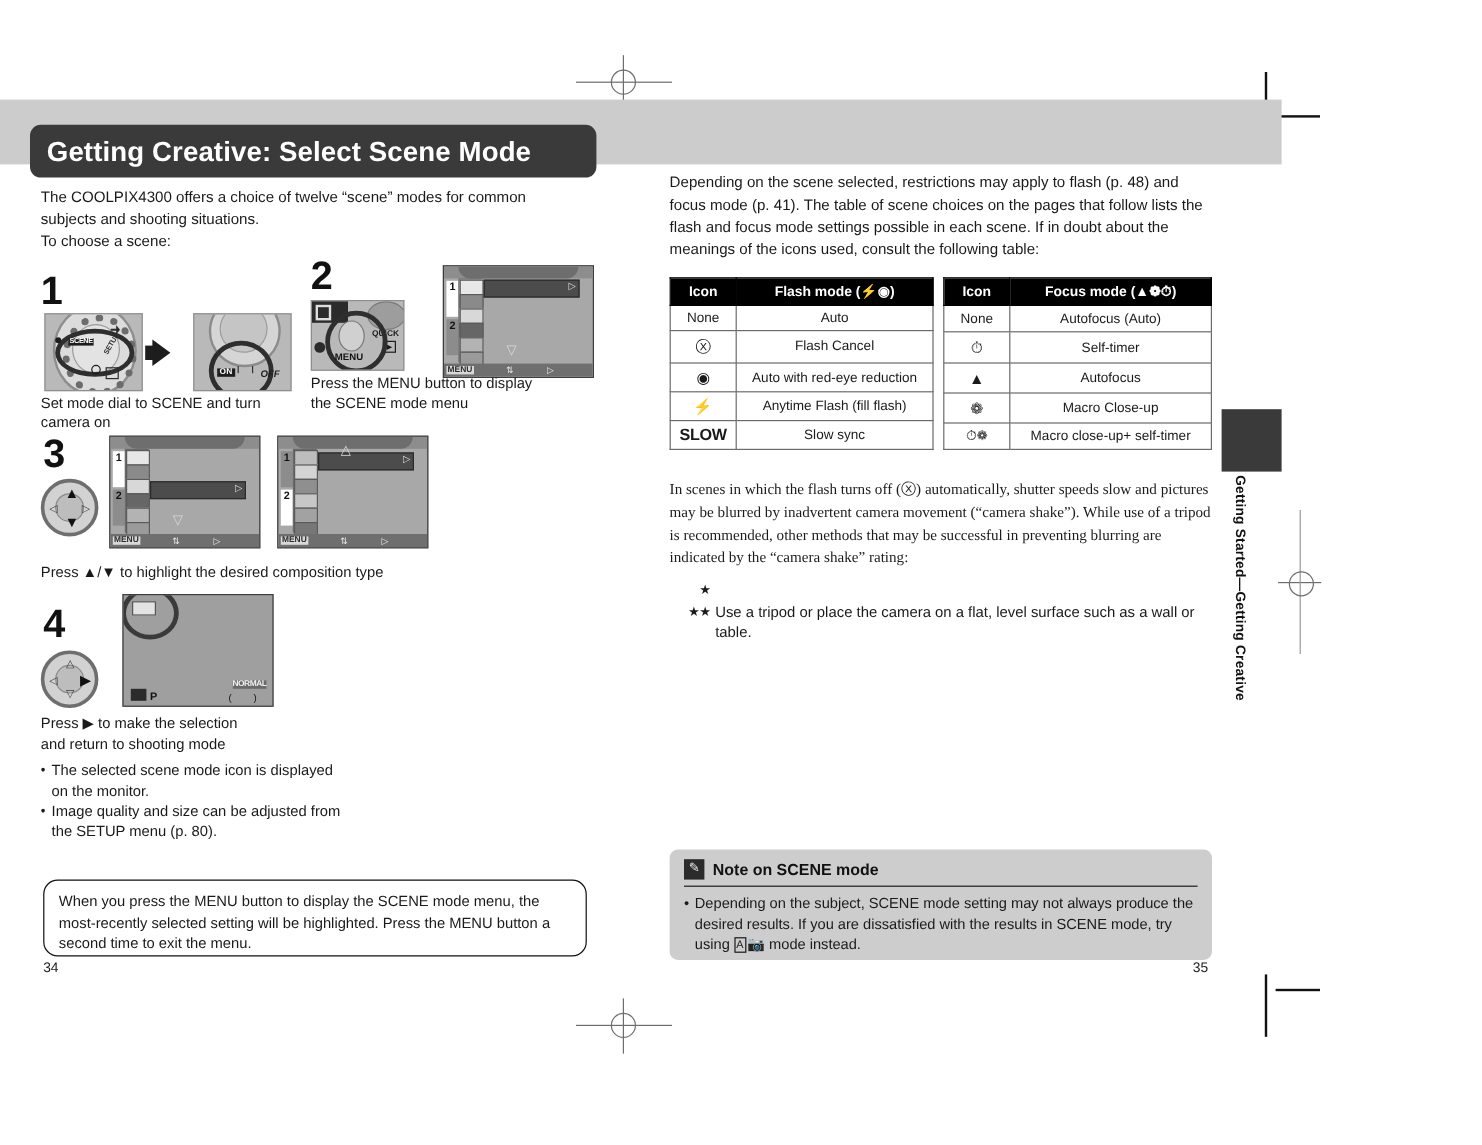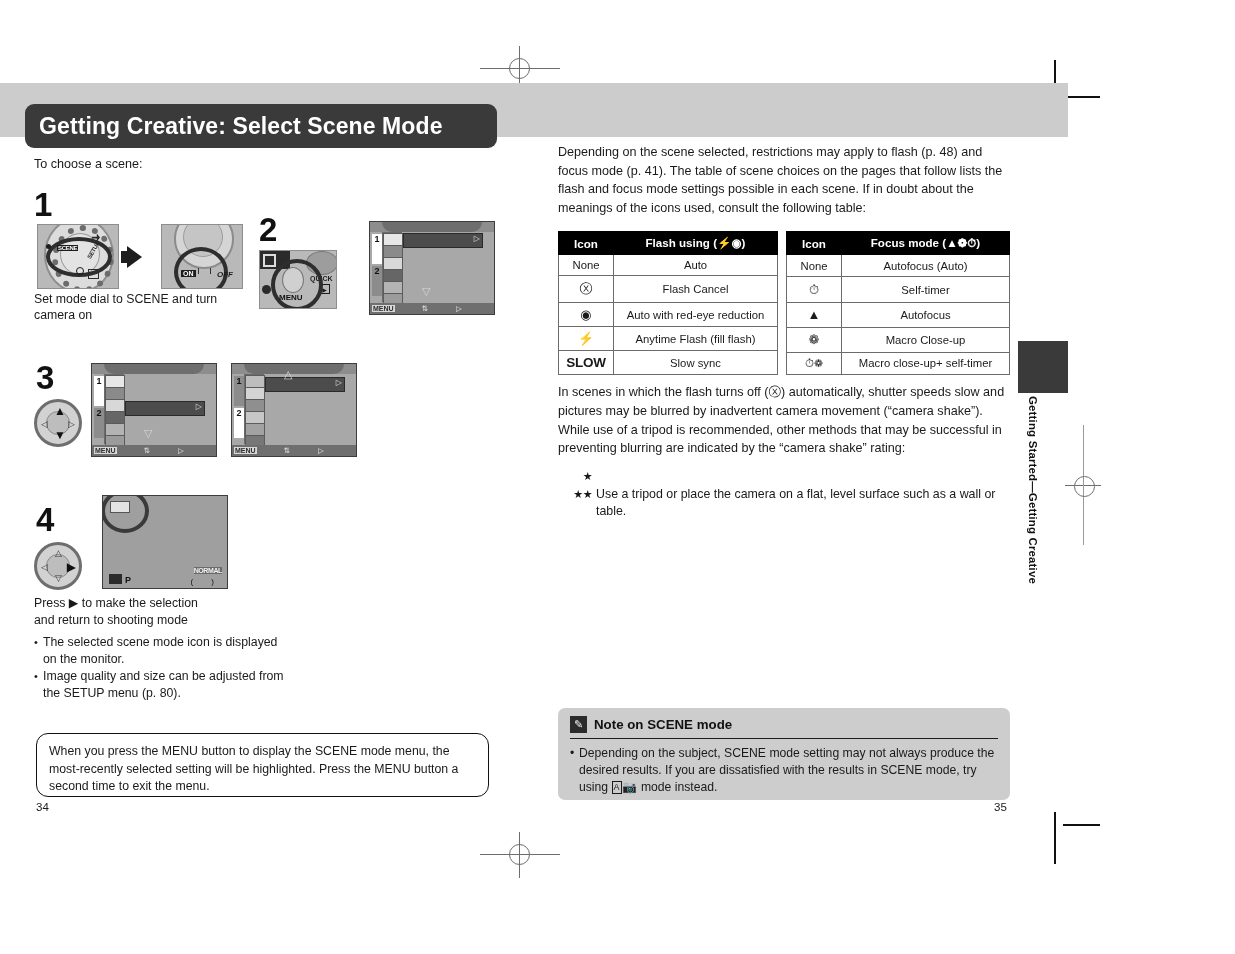--- a/index.html
+++ b/index.html
@@ -281,20 +281,21 @@
 <div class="trim-line" style="left:1063px; top:96px; width:37px; height:1.5px;"></div>
 <div class="trim-line" style="left:1054px; top:812px; width:1.5px; height:52px;"></div>
 <div class="trim-line" style="left:1063px; top:824px; width:37px; height:1.5px;"></div>
 
 <div class="header-band"></div>
 <div class="header-title">Getting Creative: Select Scene Mode</div>
 
 <div class="col-left">
 
   <div class="body-text" style="width:425px;">
+    <p>The COOLPIX4300 offers a choice of twelve “scene” modes for common subjects and shooting situations.</p>
     <p>To choose a scene:</p>
   </div>
 
   <div style="position:relative; height:125px; margin-top:10px;">
     <div class="step-num" style="position:absolute; left:0; top:4px;">1</div>
 
     <div class="photo" style="position:absolute; left:3px; top:40px; width:80px; height:63px;">
       <div style="position:absolute; left:6px; top:-8px; width:66px; height:72px; border:2px solid #8d8d8d; border-radius:50%; background:#dcdcdc;"></div>
       <div style="position:absolute; left:14px; top:0px; width:50px; height:56px; border:6px dotted #6c6c6c; border-radius:50%;"></div>
       <div style="position:absolute; left:22px; top:8px; width:38px; height:40px; background:#e3e3e3; border-radius:50%; border:1px solid #9a9a9a;"></div>
@@ -359,20 +360,21 @@
         <div style="position:absolute; right:2px; top:0px; color:#ddd; font-size:8px;">▷</div>
       </div>
       <div style="position:absolute; left:52px; bottom:16px; color:#d8d8d8; font-size:11px;">▽</div>
       <div class="lcd-bottom">
         <span class="lcd-menuword">MENU</span>
         <span style="margin-left:27px;">⇅</span>
         <span style="margin-left:28px;">▷</span>
       </div>
     </div>
 
+    <div class="caption" style="position:absolute; left:0; top:94px; width:195px;">Press the MENU button to display the SCENE mode menu</div>
   </div>
 
   <div style="position:absolute; left:0px; top:206px; width:470px; height:120px;">
     <div class="step-num" style="position:absolute; left:2px; top:0px;">3</div>
 
     <div class="pad" style="position:absolute; left:0px; top:38px; width:48px; height:48px;">
       <div class="inner"></div>
       <div class="arw big" style="left:17px; top:3px;">▲</div>
       <div class="arw big" style="left:17px; bottom:3px;">▼</div>
       <div class="arw" style="left:4px; top:18px;">◁</div>
@@ -424,20 +426,21 @@
         <div style="position:absolute; right:2px; top:0px; color:#ddd; font-size:8px;">▷</div>
       </div>
       <div style="position:absolute; left:52px; top:4px; color:#d8d8d8; font-size:11px;">△</div>
       <div class="lcd-bottom">
         <span class="lcd-menuword">MENU</span>
         <span style="margin-left:27px;">⇅</span>
         <span style="margin-left:28px;">▷</span>
       </div>
     </div>
 
+    <div class="caption" style="position:absolute; left:0; top:108px; width:420px;">Press ▲/▼ to highlight the desired composition type</div>
   </div>
 
   <div style="position:absolute; left:0px; top:340px; width:470px; height:210px;">
     <div class="step-num" style="position:absolute; left:2px; top:8px;">4</div>
 
     <div class="pad" style="position:absolute; left:0px; top:47px; width:48px; height:48px;">
       <div class="inner"></div>
       <div class="arw" style="left:18px; top:4px;">△</div>
       <div class="arw" style="left:18px; bottom:4px;">▽</div>
       <div class="arw" style="left:4px; top:18px;">◁</div>
@@ -480,21 +483,21 @@
 <div class="col-right">
 
   <div class="body-text" style="width:452px;">Depending on the scene selected, restrictions may apply to flash (p. 48) and focus mode (p. 41). The table of scene choices on the pages that follow lists the flash and focus mode settings possible in each scene.  If in doubt about the meanings of the icons used, consult the following table:</div>
 
   <div style="display:flex; gap:8px; margin-top:14px;">
 
     <table class="modes" style="width:220px;">
       <thead>
         <tr>
           <th style="width:48px;">Icon</th>
-          <th>Flash using (⚡◉)</th>
+          <th>Flash mode (⚡◉)</th>
         </tr>
       </thead>
       <tbody>
         <tr>
           <td class="icon-cell" style="font-size:11.3px;">None</td>
           <td>Auto</td>
         </tr>
         <tr>
           <td class="icon-cell">ⓧ</td>
           <td>Flash Cancel</td>
@@ -539,21 +542,21 @@
           <td>Macro Close-up</td>
         </tr>
         <tr>
           <td class="icon-cell" style="font-size:11.5px;">⏱❁</td>
           <td>Macro close-up+ self-timer</td>
         </tr>
       </tbody>
     </table>
   </div>
 
-  <div class="body-text" style="width:452px; margin-top:8px;">In scenes in which the flash turns off (ⓧ) automatically, shutter speeds slow and pictures may be blurred by inadvertent camera movement (“camera shake”). While use of a tripod is recommended, other methods that may be successful in preventing blurring are indicated by the “camera shake” rating:</div>
+  <div class="body-text" style="width:452px; margin-top:24px;font-family:Liberation Serif, serif;">In scenes in which the flash turns off (ⓧ) automatically, shutter speeds slow and pictures may be blurred by inadvertent camera movement (“camera shake”). While use of a tripod is recommended, other methods that may be successful in preventing blurring are indicated by the “camera shake” rating:</div>
 
   <div class="star-list">
     <div class="star-row">
       <span class="stars">★</span>
     </div>
     <div class="star-row" style="margin-top:1px;">
       <span class="stars">★★</span>
       <span style="width:420px;">Use a tripod or place the camera on a flat, level surface such as a wall or table.</span>
     </div>
   </div>

